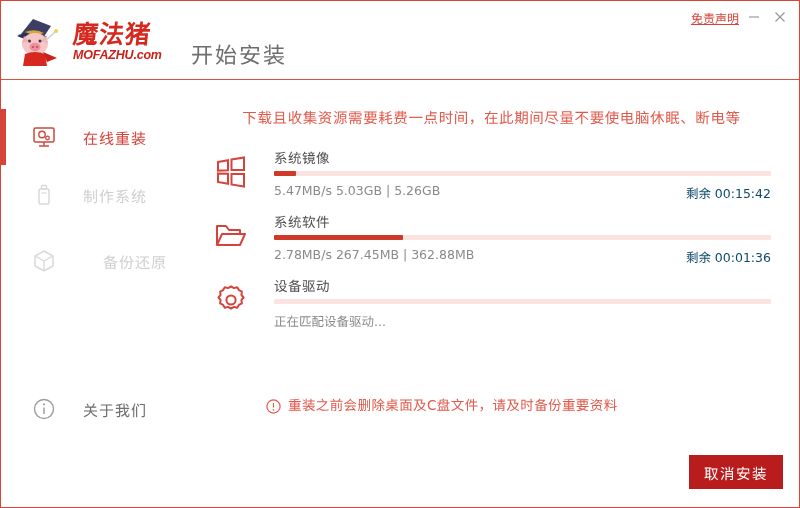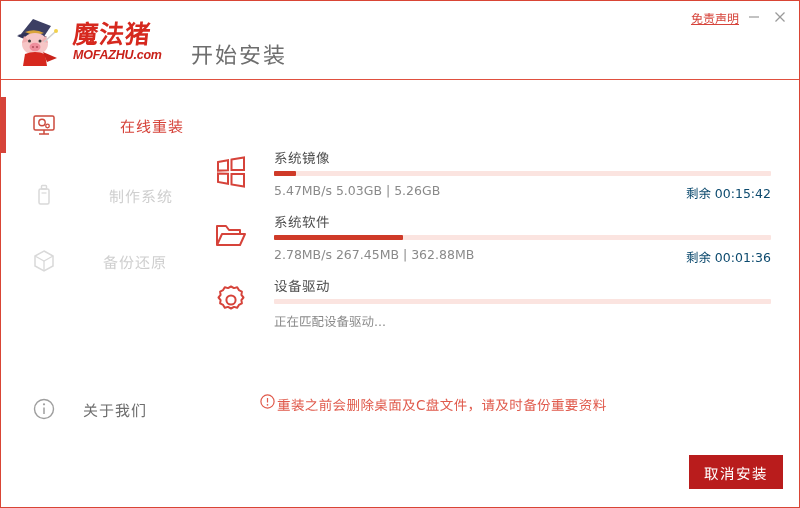--- a/index.html
+++ b/index.html
@@ -139,22 +139,22 @@
     font-size: 12.5px; color: #8a8a8a;
     font-family: "DejaVu Sans", sans-serif;
   }
   .t-eta {
     position: absolute; right: 19px; top: 38px;
     font-size: 12.5px; color: #0c4a6e;
     font-family: "DejaVu Sans", sans-serif;
   }
 
   .notice {
-    position: absolute; left: 76px; top: 313px;
-    display: flex; align-items: flex-start; gap: 2px;
+    position: absolute; left: 82px; top: 313px;
+    display: flex; align-items: flex-end; gap: 7px;
     font-size: 13.5px; color: #e05a4c; letter-spacing: 0.4px;
     font-family: "DejaVu Sans", sans-serif;
   }
 
   
   .footer {
     position: absolute; right: 16px; bottom: 18px;
     display: flex; align-items: center; gap: 18px;
   }
   .btn-link {
@@ -220,35 +220,35 @@
         <svg width="14" height="14" viewBox="0 0 14 14">
           <line x1="2.5" y1="2.5" x2="11.5" y2="11.5" stroke="#9a9a9a" stroke-width="1.2"></line>
           <line x1="11.5" y1="2.5" x2="2.5" y2="11.5" stroke="#9a9a9a" stroke-width="1.2"></line>
         </svg>
       </span>
     </div>
   </div>
 
   <div class="sidebar">
 
-    <div class="side-item active" style="top:16px;justify-content:space-between;">
+    <div class="side-item active" style="top:28px;">
       <div class="active-bar"></div>
       <span class="ico">
         <svg width="26" height="26" viewBox="0 0 26 26">
           <rect x="3" y="4" width="20" height="14" rx="1.5" fill="none" stroke="#cc4a3d" stroke-width="1.5"></rect>
           <circle cx="11" cy="10.5" r="3.2" fill="none" stroke="#cc4a3d" stroke-width="1.4"></circle>
           <circle cx="16.5" cy="14" r="1.8" fill="none" stroke="#cc4a3d" stroke-width="1.3"></circle>
           <line x1="13" y1="18" x2="13" y2="22" stroke="#cc4a3d" stroke-width="1.5"></line>
           <line x1="8" y1="22" x2="18" y2="22" stroke="#cc4a3d" stroke-width="1.5"></line>
         </svg>
       </span>
       <span class="lbl">在线重装</span>
     </div>
 
-    <div class="side-item dim" style="top:86px;gap:26px;">
+    <div class="side-item dim" style="top:86px;">
       <span class="ico">
         <svg width="26" height="26" viewBox="0 0 26 26">
           <rect x="8" y="7" width="10" height="15" rx="1.5" fill="none" stroke="#d9d9d9" stroke-width="1.5"></rect>
           <rect x="10.5" y="3.5" width="5" height="3.5" rx="0.8" fill="none" stroke="#d9d9d9" stroke-width="1.4"></rect>
           <line x1="10.5" y1="11" x2="15.5" y2="11" stroke="#d9d9d9" stroke-width="1.2"></line>
         </svg>
       </span>
       <span class="lbl">制作系统</span>
     </div>
 
@@ -271,20 +271,21 @@
           <circle cx="13" cy="8.3" r="1.1" fill="#9e9e9e"></circle>
           <line x1="13" y1="11.5" x2="13" y2="18" stroke="#9e9e9e" stroke-width="1.5"></line>
         </svg>
       </span>
       <span class="lbl">关于我们</span>
     </div>
   </div>
 
   <div class="main">
 
+    <div class="warn-top">下载且收集资源需要耗费一点时间，在此期间尽量不要使电脑休眠、断电等</div>
 
     <div class="task-list">
 
       <div class="task">
         <span class="t-ico">
           <svg width="34" height="34" viewBox="0 0 34 34">
             <path d="M4 7 L14 5.2 L14 15.2 L4 15.6 Z" fill="none" stroke="#d6433a" stroke-width="2"></path>
             <path d="M17.5 4.6 L30 2.5 L30 15 L17.5 15.1 Z" fill="none" stroke="#d6433a" stroke-width="2"></path>
             <path d="M4 18.4 L14 18.8 L14 28.8 L4 27 Z" fill="none" stroke="#d6433a" stroke-width="2"></path>
             <path d="M17.5 18.9 L30 19 L30 31.5 L17.5 29.4 Z" fill="none" stroke="#d6433a" stroke-width="2"></path>

